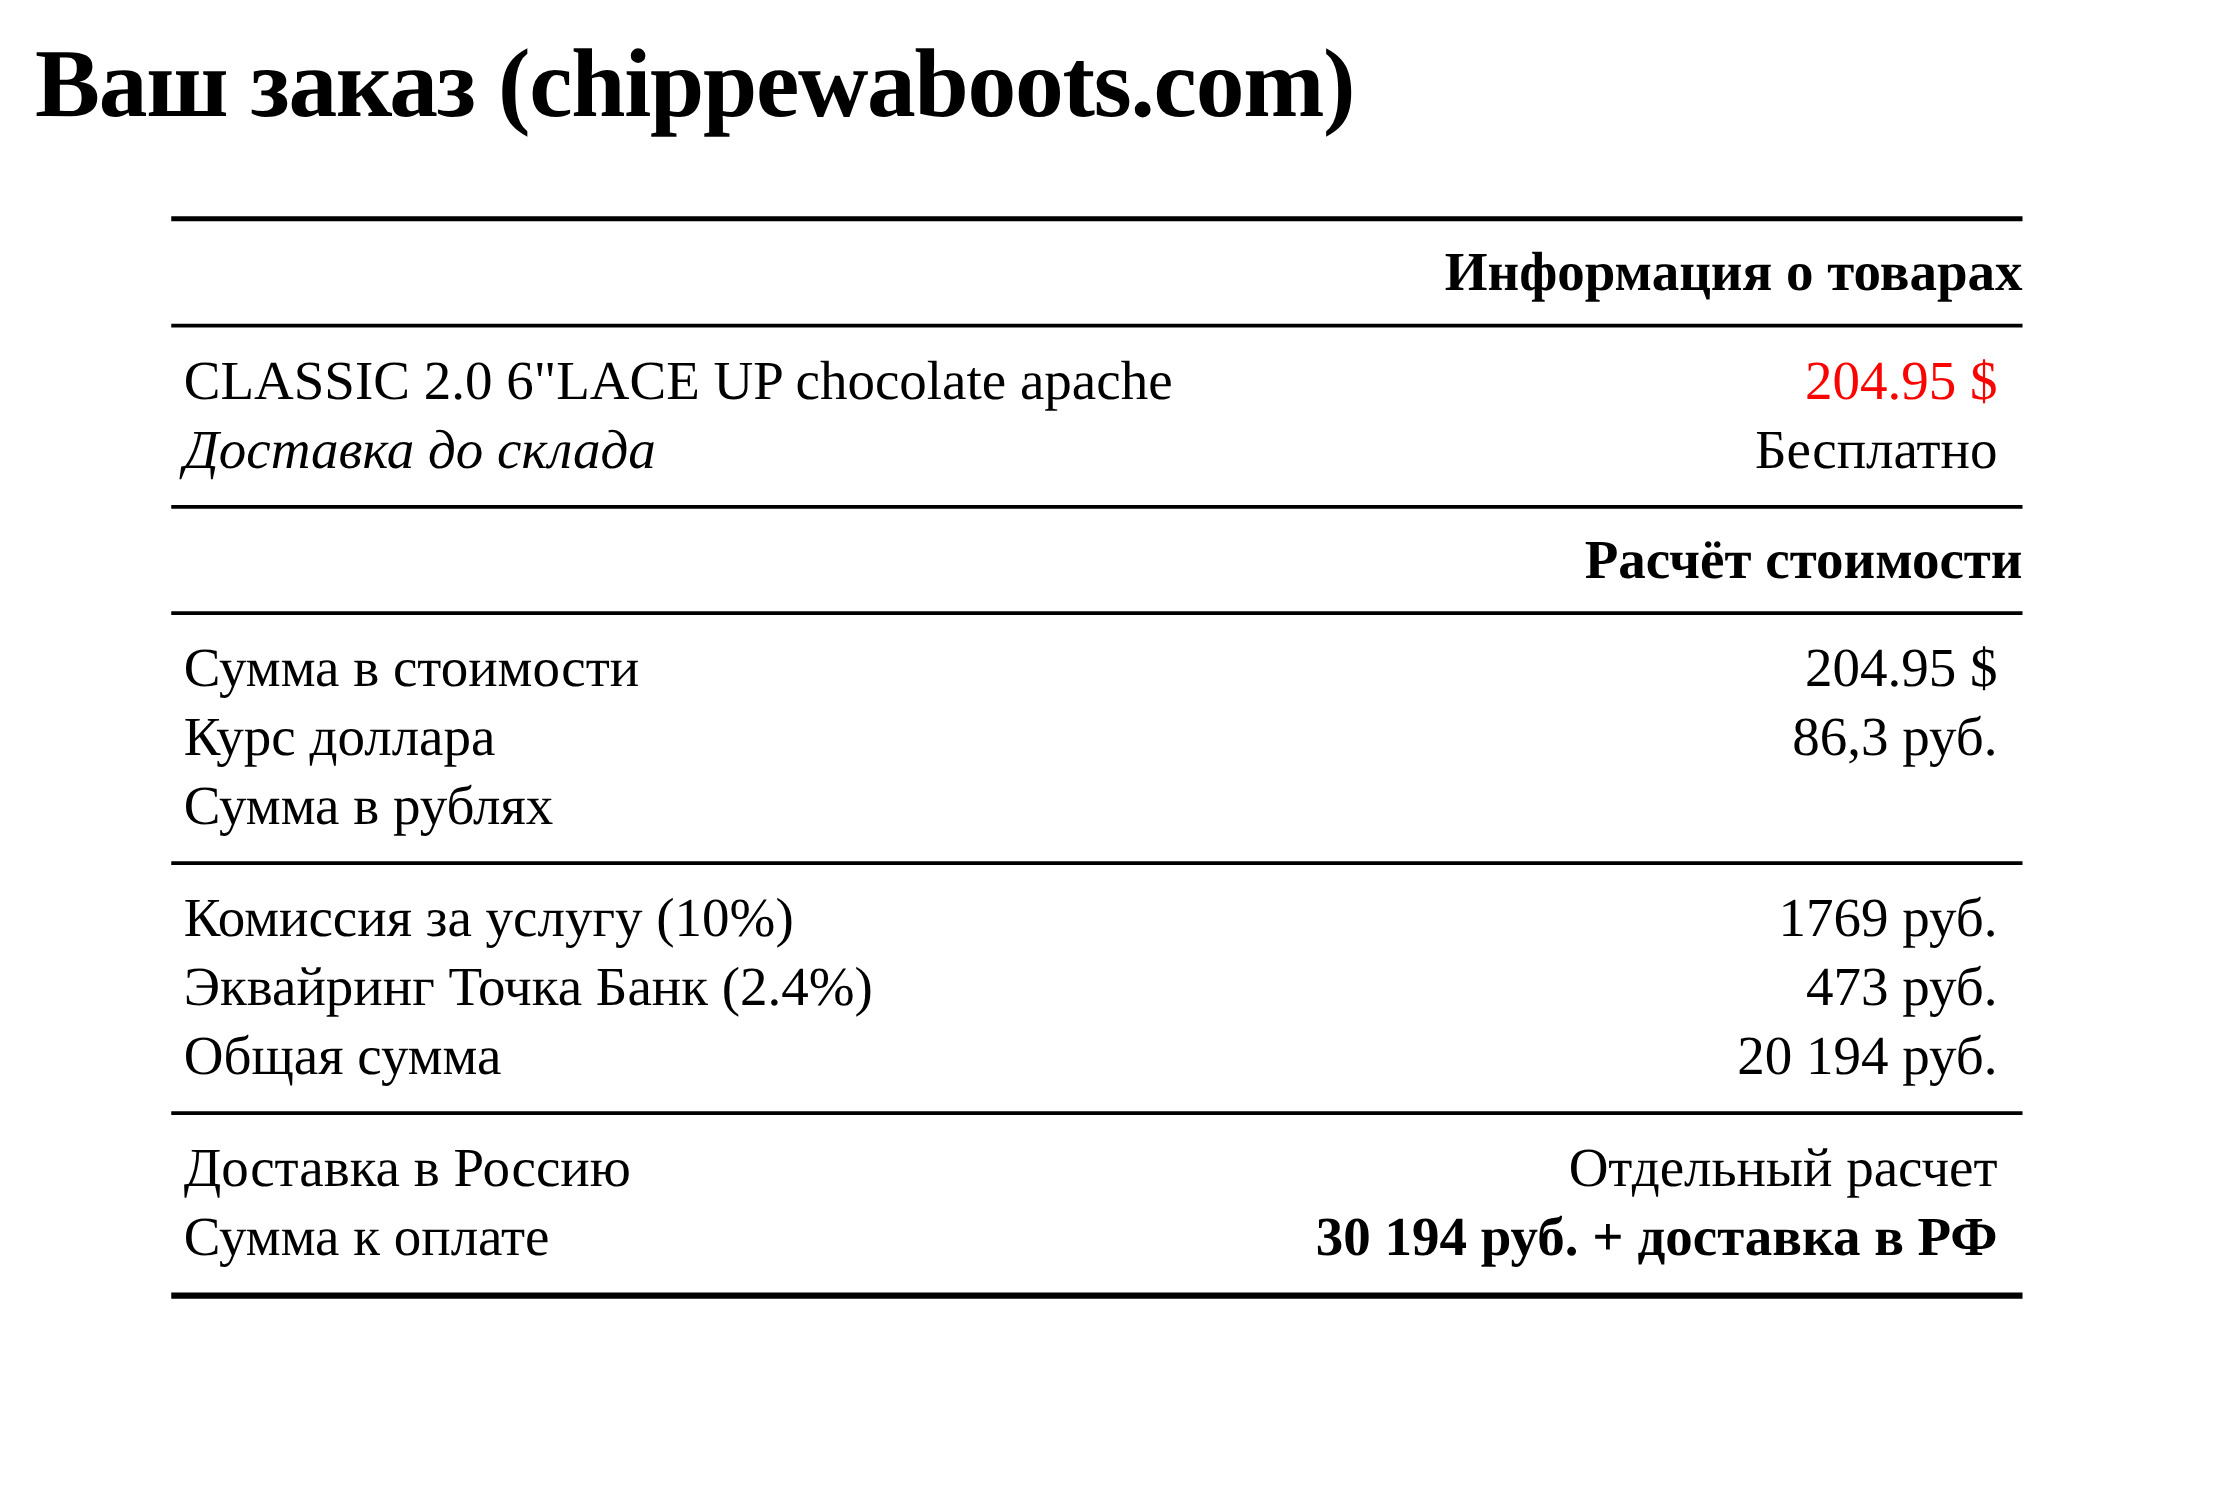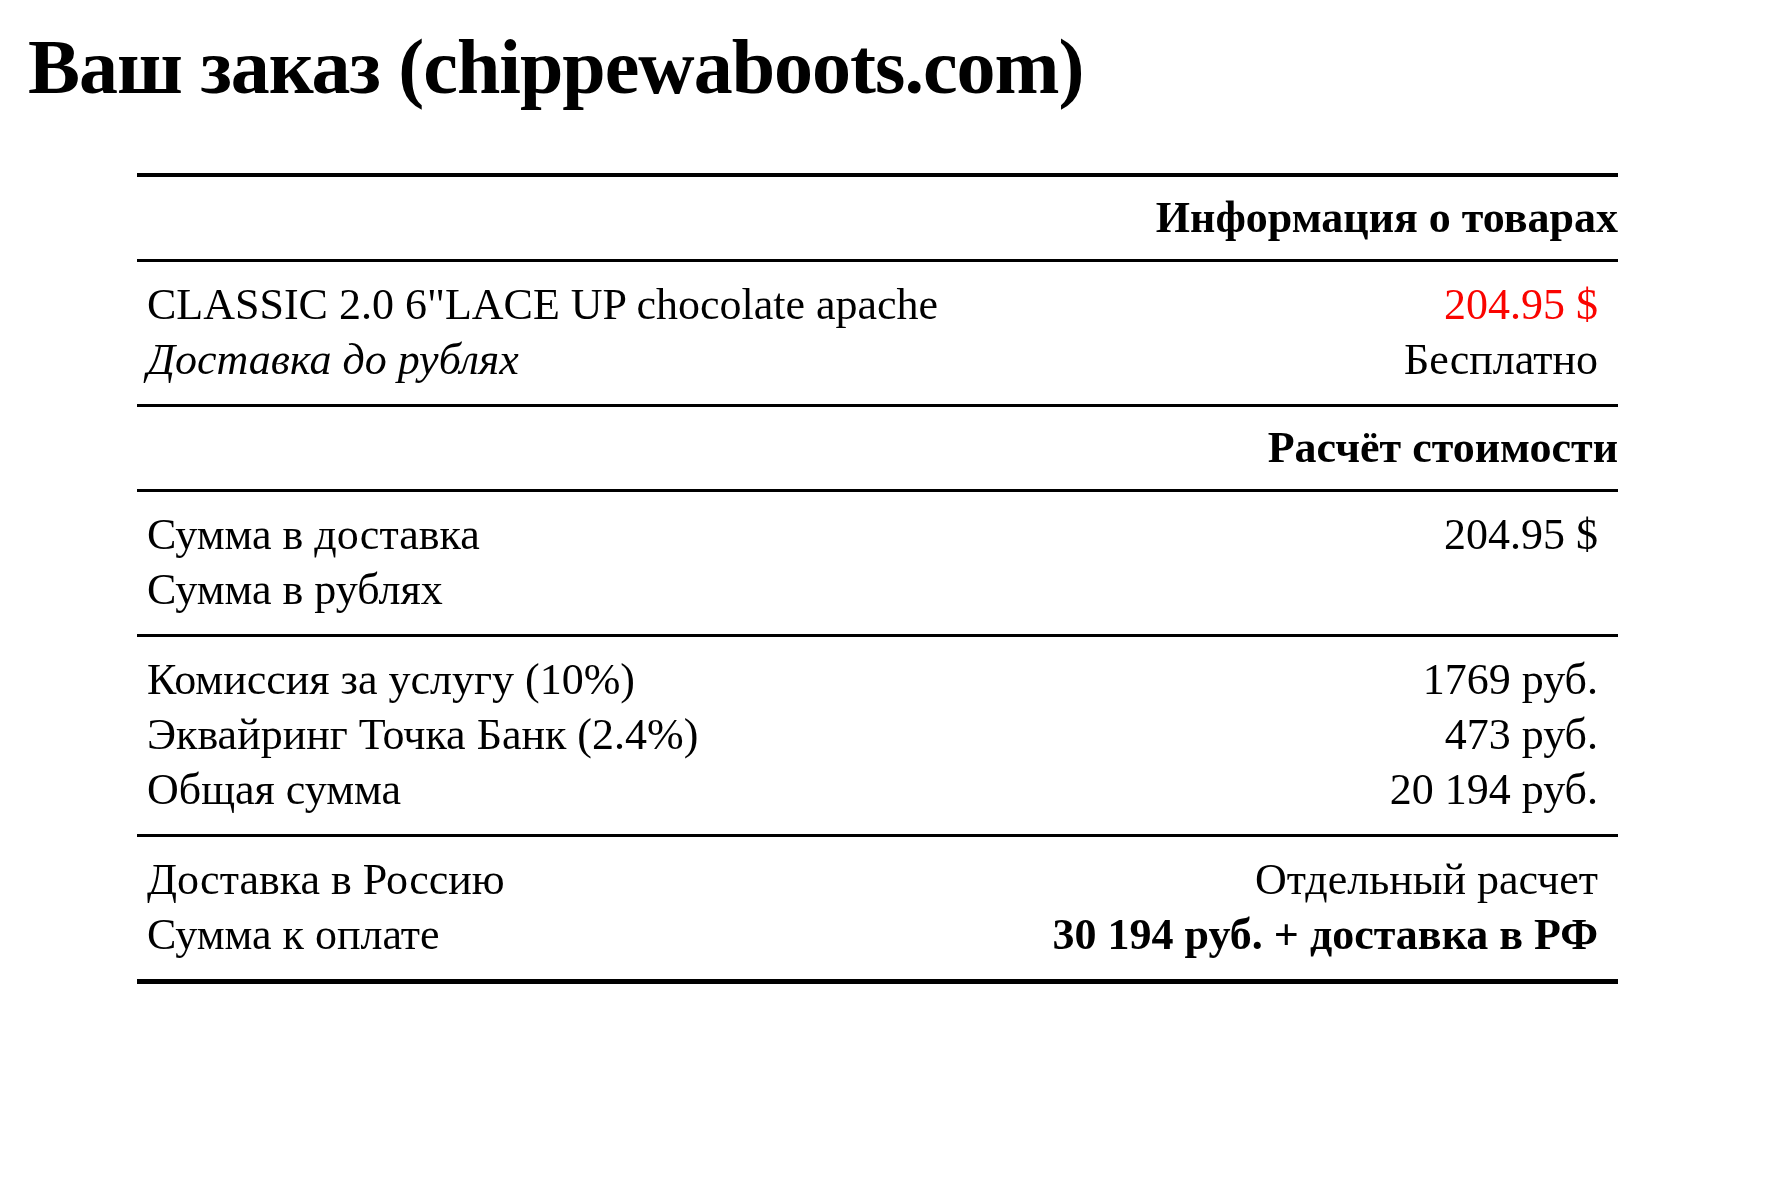--- a/index.html
+++ b/index.html
@@ -71,31 +71,35 @@
   <div class="order-table">
 
     <div class="section-caption">Информация о товарах</div>
 
     <div class="rows-block">
       <div class="row">
         <span class="label">CLASSIC 2.0 6"LACE UP chocolate apache</span>
         <span class="value red">204.95 $</span>
       </div>
       <div class="row">
-        <span class="label italic">Доставка до рублях</span>
+        <span class="label italic">Доставка до склада</span>
         <span class="value">Бесплатно</span>
       </div>
     </div>
 
     <div class="section-caption">Расчёт стоимости</div>
 
     <div class="rows-block">
       <div class="row">
-        <span class="label">Сумма в доставка</span>
+        <span class="label">Сумма в стоимости</span>
         <span class="value">204.95 $</span>
+      </div>
+      <div class="row">
+        <span class="label">Курс доллара</span>
+        <span class="value">86,3 руб.</span>
       </div>
       <div class="row">
         <span class="label">Сумма в рублях</span>
       </div>
     </div>
 
     <div class="rows-block">
       <div class="row">
         <span class="label">Комиссия за услугу (10%)</span>
         <span class="value">1769 руб.</span>

